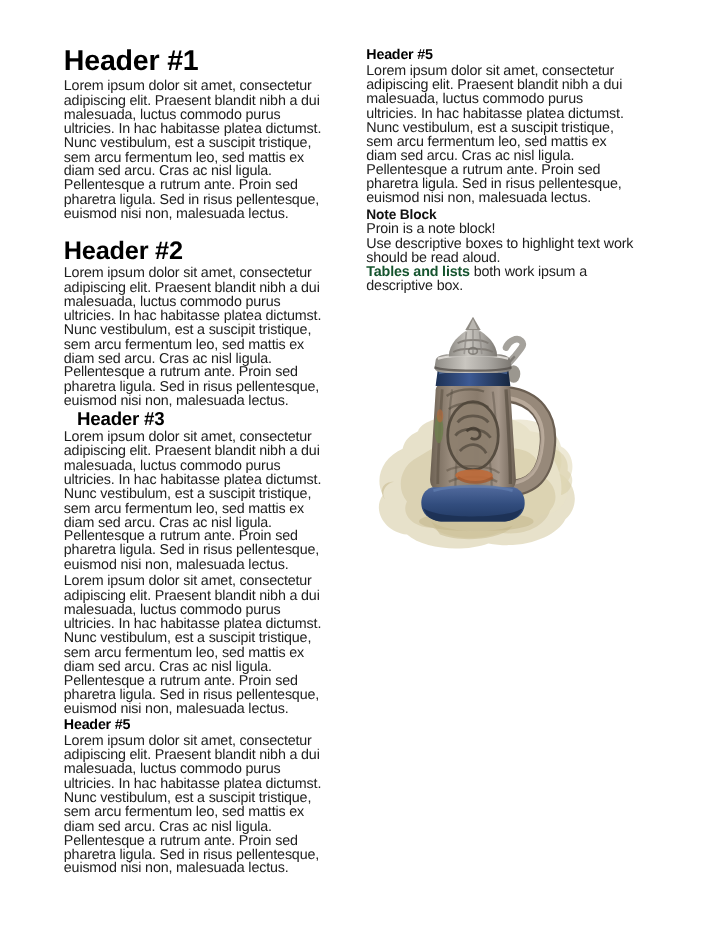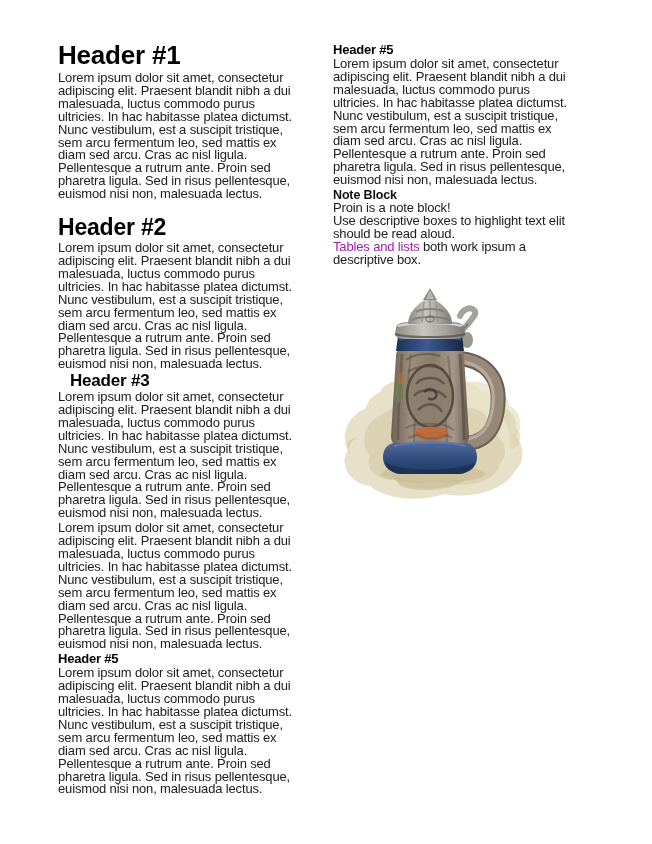--- a/index.html
+++ b/index.html
@@ -29,21 +29,21 @@
     white-space: pre;
     margin: 0 0 2px 0;
   }
   p.minihead {
     font-size: 12.5px; line-height: 12.9px;
     font-weight: 700; color: #111;
     letter-spacing: -0.15px;
     white-space: pre;
     margin: 0;
   }
-  span.inline-bold { font-weight: 400; color: #a21caf; text-align: right; }
+  span.inline-bold { font-weight: 700; color: #14532d; text-align: right; }
 
   .figure-wrap {
     margin-top: 21px;
     margin-left: 3px;
     width: 195px; height: 215px;
   }
   svg { display: block; }
 </style>
 </head>
 <body>
@@ -120,21 +120,21 @@
 Nunc vestibulum, est a suscipit tristique,
 sem arcu fermentum leo, sed mattis ex
 diam sed arcu. Cras ac nisl ligula.
 Pellentesque a rutrum ante. Proin sed
 pharetra ligula. Sed in risus pellentesque,
 euismod nisi non, malesuada lectus.</p>
 
     <p class="minihead">Note Block</p>
     <p class="body" style="margin:0">Proin is a note block!</p>
 
-    <p class="body" style="margin:0">Use descriptive boxes to highlight text elit
+    <p class="body" style="margin:0">Use descriptive boxes to highlight text work
 should be read aloud.</p>
 
     <p class="body" style="margin:0"><span class="inline-bold">Tables and lists</span><span> both work ipsum a
 descriptive box.</span></p>
 
     <div class="figure-wrap">
       <svg width="195" height="215" viewBox="0 0 195 215" role="img" aria-label="Watercolor illustration of a German beer stein with pewter pointed lid, thumb lever, blue top and base bands, carved tan ceramic body and handle, over a tan watercolor wash">
         <defs>
           <linearGradient id="bodyGrad" x1="0" y1="0" x2="1" y2="0">
             <stop offset="0" stop-color="#6e6254"></stop>

